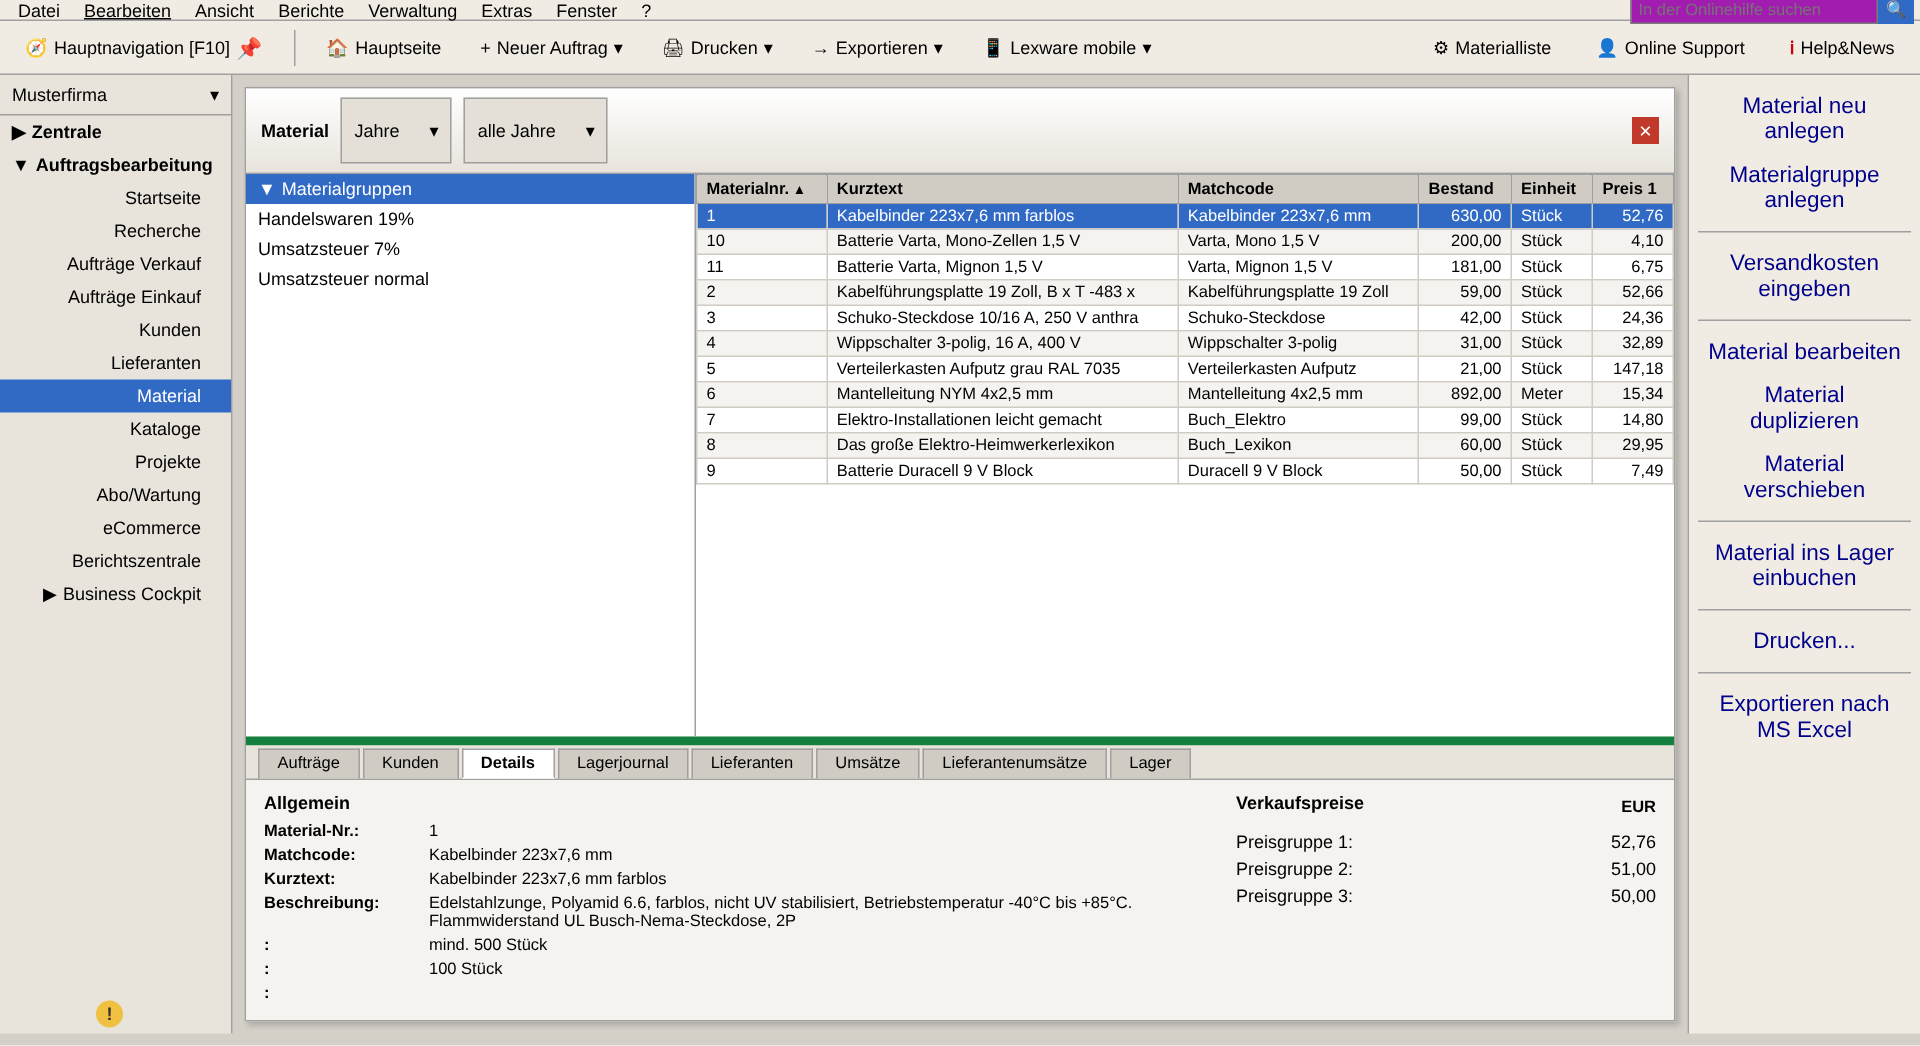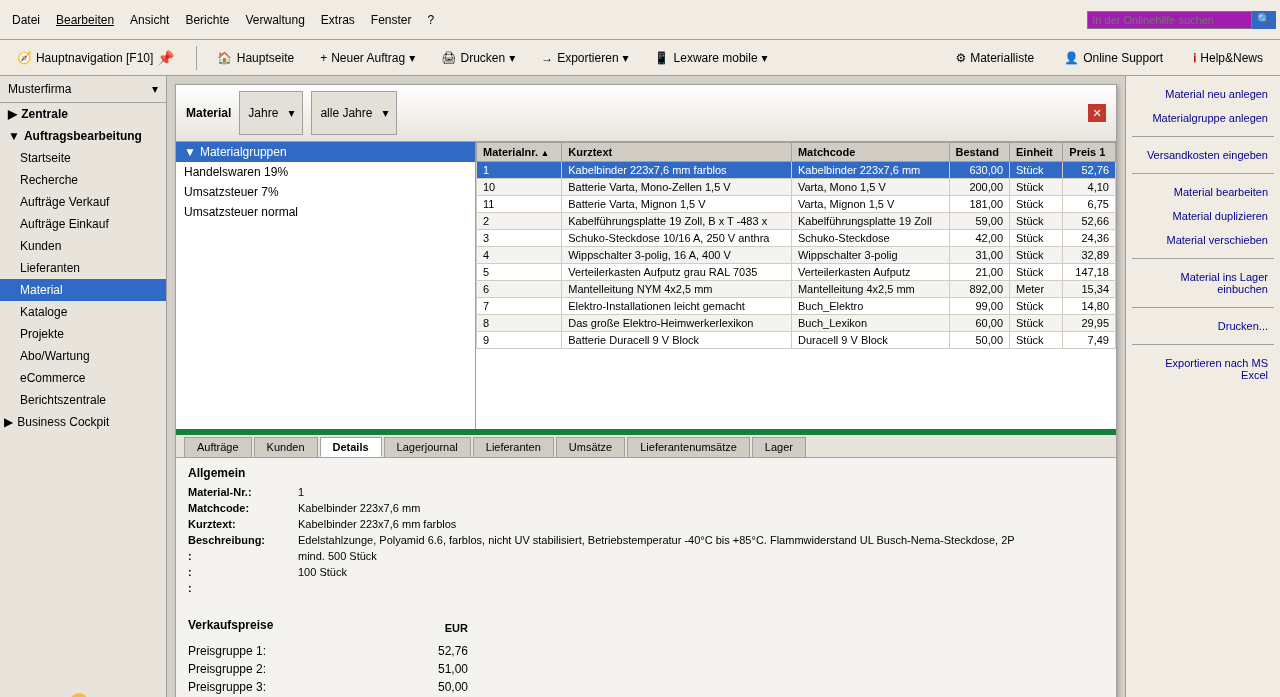--- a/index.html
+++ b/index.html
@@ -4,21 +4,21 @@
   <style>
     * { box-sizing: border-box; margin: 0; padding: 0; font-family: 'Segoe UI', Arial, sans-serif; font-size: 12px; }
     body { background: #d4d0c8; width: 1280px; height: 697px; overflow: hidden; }
 
     
     .menu-bar {
       background: #f0ece4;
       border-bottom: 1px solid #a0a0a0;
       display: flex;
       align-items: center;
-      height: 40px;
+      height: 14px;
       padding: 0 4px;
     }
     .menu-bar span {
       padding: 2px 8px;
       cursor: pointer;
       color: #000;
     }
     .menu-search {
       margin-left: auto;
       display: flex;
@@ -67,43 +67,44 @@
     .toolbar-right { margin-left: auto; display: flex; gap: 12px; align-items: center; }
 
     
     .main-layout {
       display: flex;
       height: calc(697px - 58px);
     }
 
     
     .sidebar {
-      width: 167px;
+      width: 155px;
       background: #e8e4dc;
       border-right: 1px solid #a0a0a0;
       display: flex;
       flex-direction: column;
       overflow-y: auto;
     }
     .sidebar-company {
       display: flex;
       align-items: center;
       justify-content: space-between;
       padding: 6px 8px;
       border-bottom: 1px solid #a0a0a0;
       font-size: 12px;
       cursor: pointer;
     }
     .sidebar-item {
-      padding: 4px 4px;
+      padding: 4px 20px;
       cursor: pointer;
       display: flex;
       align-items: center;
       gap: 4px;
       color: #000;
+      justify-content: flex-end;
     }
     .sidebar-item.active { background: #316ac5; color: #fff; }
     .sidebar-item.indent { padding-left: 20px; }
     .sidebar-group {
       padding: 4px 8px;
       font-weight: bold;
       cursor: pointer;
       display: flex;
       align-items: center;
       gap: 4px;
@@ -145,21 +146,21 @@
       cursor: pointer;
       display: flex; align-items: center; justify-content: center;
       font-size: 11px;
     }
     .filter-btn {
       background: #e4e0d8;
       border: 1px solid #a0a0a0;
       padding: 14px 8px;
       cursor: pointer;
       font-size: 12px;
-      display: flex; align-items: center; gap: 10px;
+      display: flex; align-items: center; gap: 20px;
     }
 
     .window-body {
       display: flex;
       flex: 1;
       overflow: hidden;
     }
 
     
     .tree-panel {
@@ -235,21 +236,20 @@
     .tab.active {
       background: #fff;
       font-weight: bold;
       border-bottom: 1px solid #fff;
     }
 
     .detail-area {
       padding: 8px 12px;
       display: flex;
       gap: 20px;
-      flex-direction: column;
     }
     .detail-left { flex: 1; }
     .detail-right { width: 280px; }
 
     .detail-section-title {
       font-weight: bold;
       margin-bottom: 6px;
       font-size: 12px;
     }
     .detail-row {
@@ -289,26 +289,26 @@
       background: #f0ece4;
       border-left: 1px solid #a0a0a0;
       padding: 8px 6px;
       display: flex;
       flex-direction: column;
       gap: 4px;
     }
     .action-btn {
       display: block;
       width: 100%;
-      text-align: right;
+      text-align: center;
       padding: 4px 6px;
       background: transparent;
       border: none;
       cursor: pointer;
-      font-size: 11px;
+      font-size: 15px;
       color: #00008b;
       text-decoration: none;
     }
     .action-sep { border: none; border-top: 1px solid #a0a0a0; margin: 4px 0; }
 
     
     ::-webkit-scrollbar { width: 12px; height: 12px; }
     ::-webkit-scrollbar-track { background: #d4d0c8; }
     ::-webkit-scrollbar-thumb { background: #a0a0a0; border: 2px solid #d4d0c8; }
     .status-icon {

